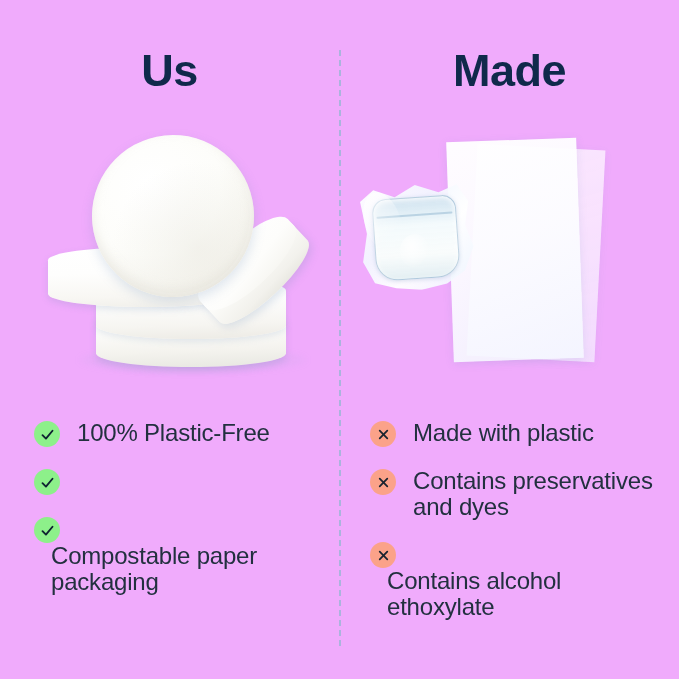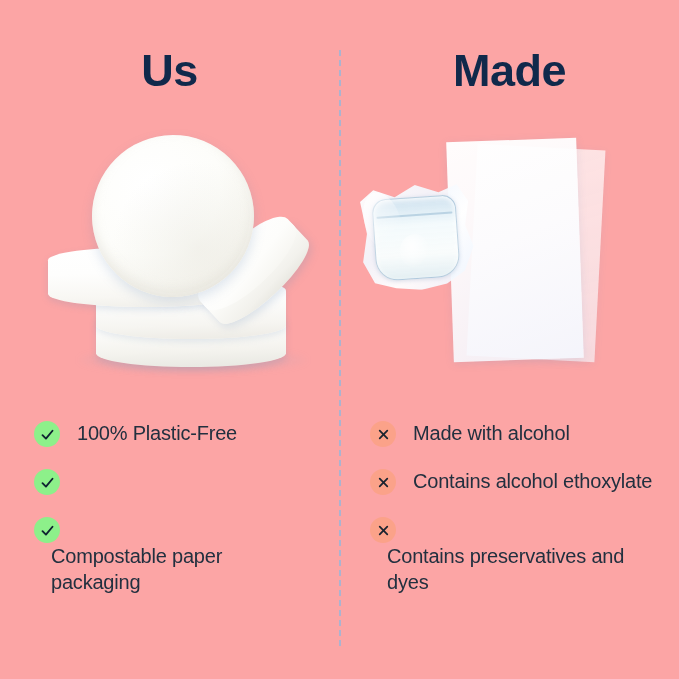--- a/index.html
+++ b/index.html
@@ -10,21 +10,21 @@
     width: 679px;
     height: 679px;
     overflow: hidden;
     font-family: "Liberation Sans", sans-serif;
   }
 
   #comparison-infographic {
     position: relative;
     width: 679px;
     height: 679px;
-    background: #fca5a5;
+    background: #f0abfc;
     box-sizing: border-box;
   }
 
   
   .divider {
     position: absolute;
     left: 339px;
     top: 50px;
     width: 0;
     height: 596px;
@@ -225,21 +225,21 @@
     align-items: center;
     justify-content: center;
     margin-top: 1px;
   }
   .badge.check { background: #8df08a; }
   .badge.cross { background: #fba289; }
   .badge svg { display: block; }
 
   .feature-text {
     margin-left: 17px;
-    font-size: 20px;
+    font-size: 24px;
     line-height: 26px;
     color: #22303f;
     letter-spacing: -0.2px;
     max-width: 255px;
   }
 </style>
 </head>
 <body>
 
 <div id="comparison-infographic">
@@ -306,39 +306,39 @@
 
     <div class="feature-list">
 
       <div class="feature-item">
         <span class="badge cross">
           <svg width="13" height="13" viewBox="0 0 24 24" fill="none" stroke="#1a2430" stroke-width="3.2" stroke-linecap="round">
               <line x1="5" y1="5" x2="19" y2="19"></line>
               <line x1="19" y1="5" x2="5" y2="19"></line>
             </svg>
         </span>
-        <span class="feature-text">Made with alcohol</span>
+        <span class="feature-text">Made with plastic</span>
       </div>
 
       <div class="feature-item">
         <span class="badge cross">
           <svg width="13" height="13" viewBox="0 0 24 24" fill="none" stroke="#1a2430" stroke-width="3.2" stroke-linecap="round">
               <line x1="5" y1="5" x2="19" y2="19"></line>
               <line x1="19" y1="5" x2="5" y2="19"></line>
             </svg>
         </span>
-        <span class="feature-text">Contains alcohol ethoxylate</span>
+        <span class="feature-text">Contains preservatives and dyes</span>
       </div>
 
       <div class="feature-item">
         <span class="badge cross">
           <svg width="13" height="13" viewBox="0 0 24 24" fill="none" stroke="#1a2430" stroke-width="3.2" stroke-linecap="round">
               <line x1="5" y1="5" x2="19" y2="19"></line>
               <line x1="19" y1="5" x2="5" y2="19"></line>
             </svg>
         </span>
-        <span class="feature-text">Contains preservatives and dyes</span>
+        <span class="feature-text">Contains alcohol ethoxylate</span>
       </div>
 
     </div>
   </div>
 
 </div>
 
 </body></html>

